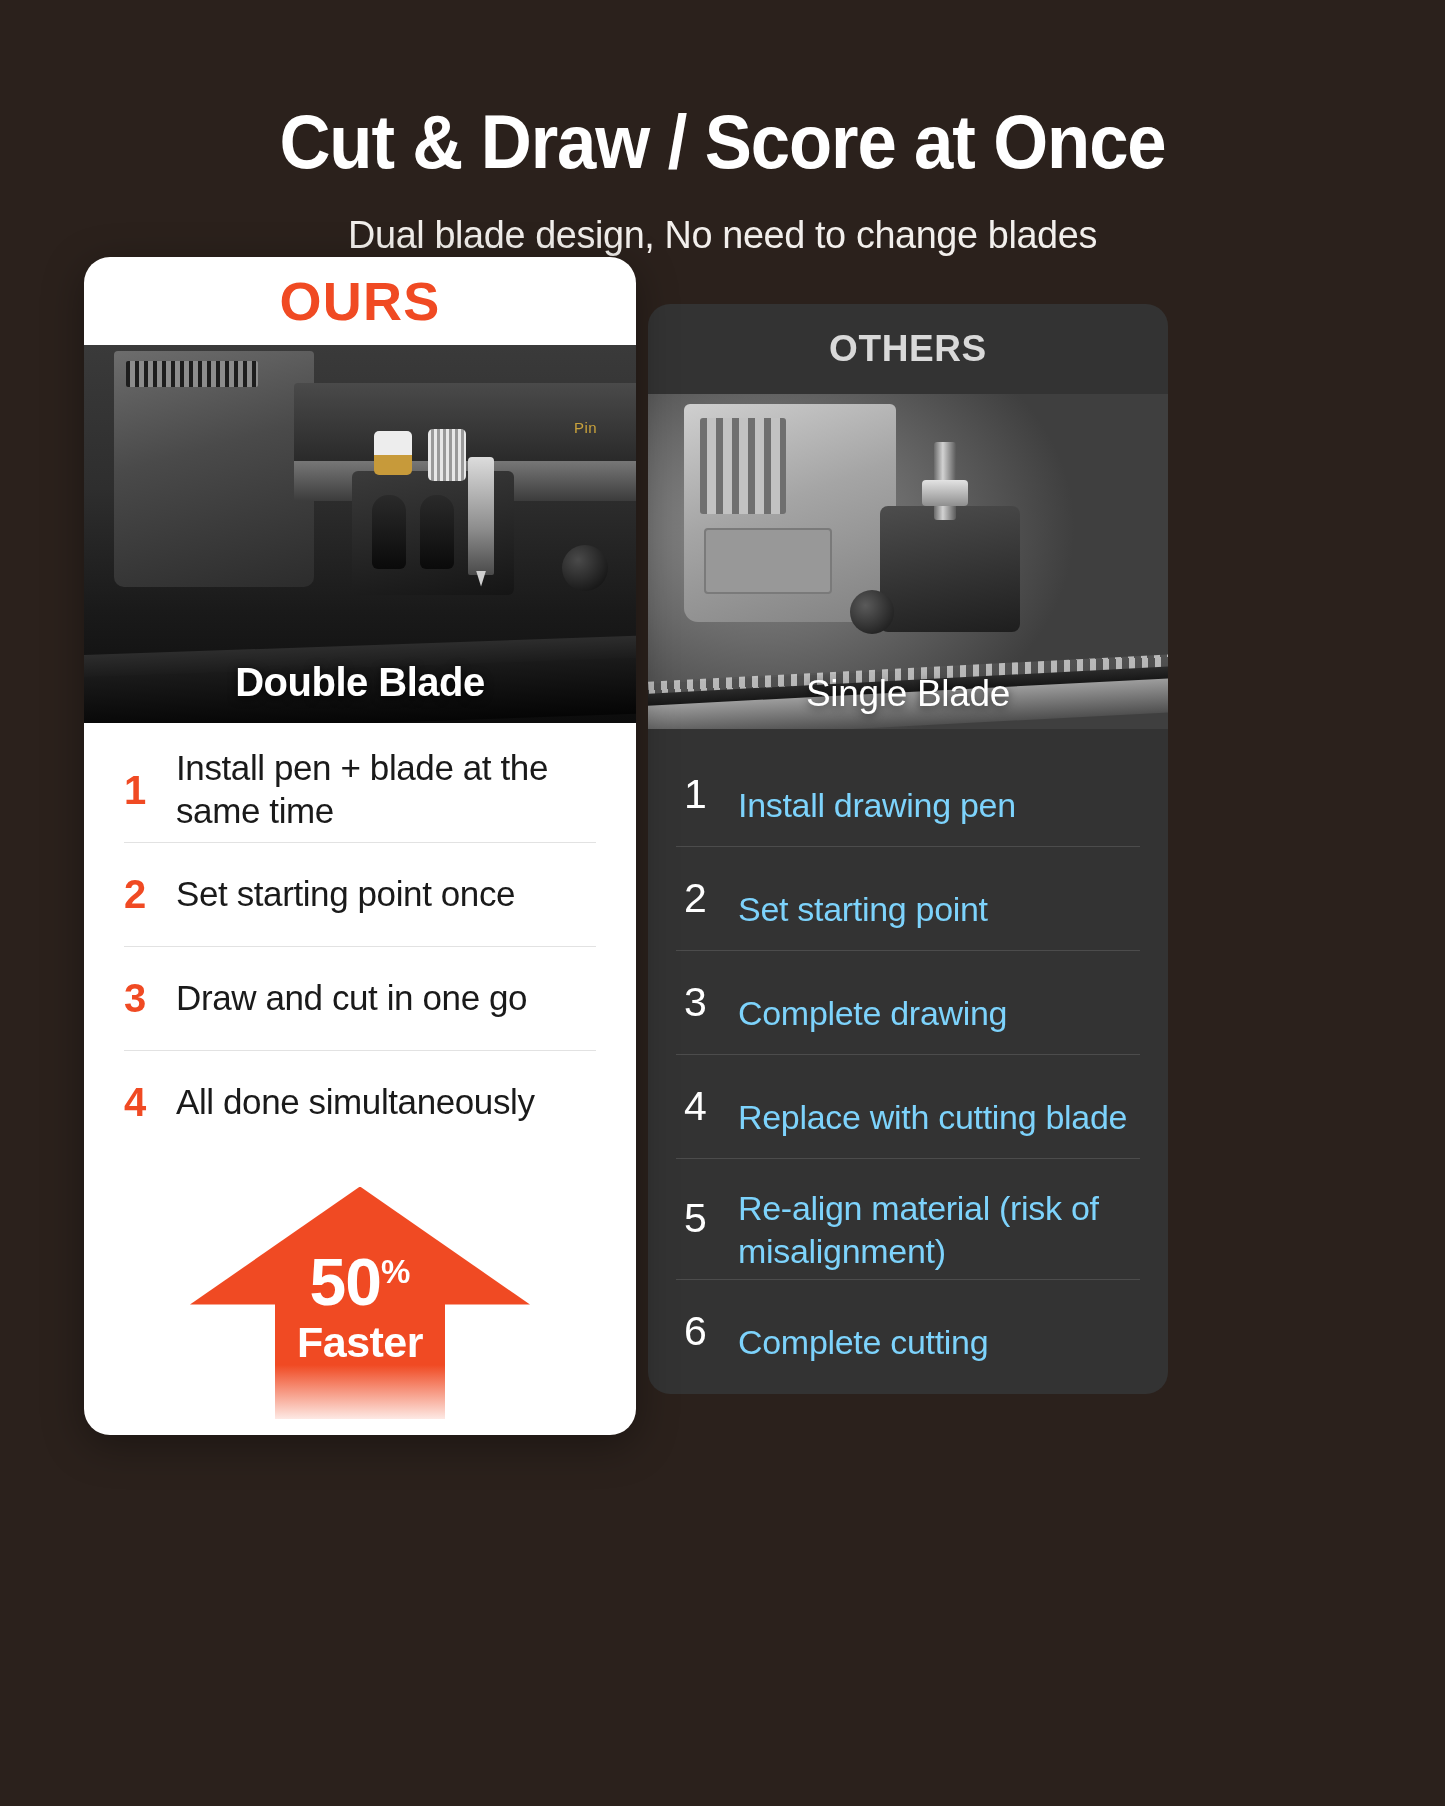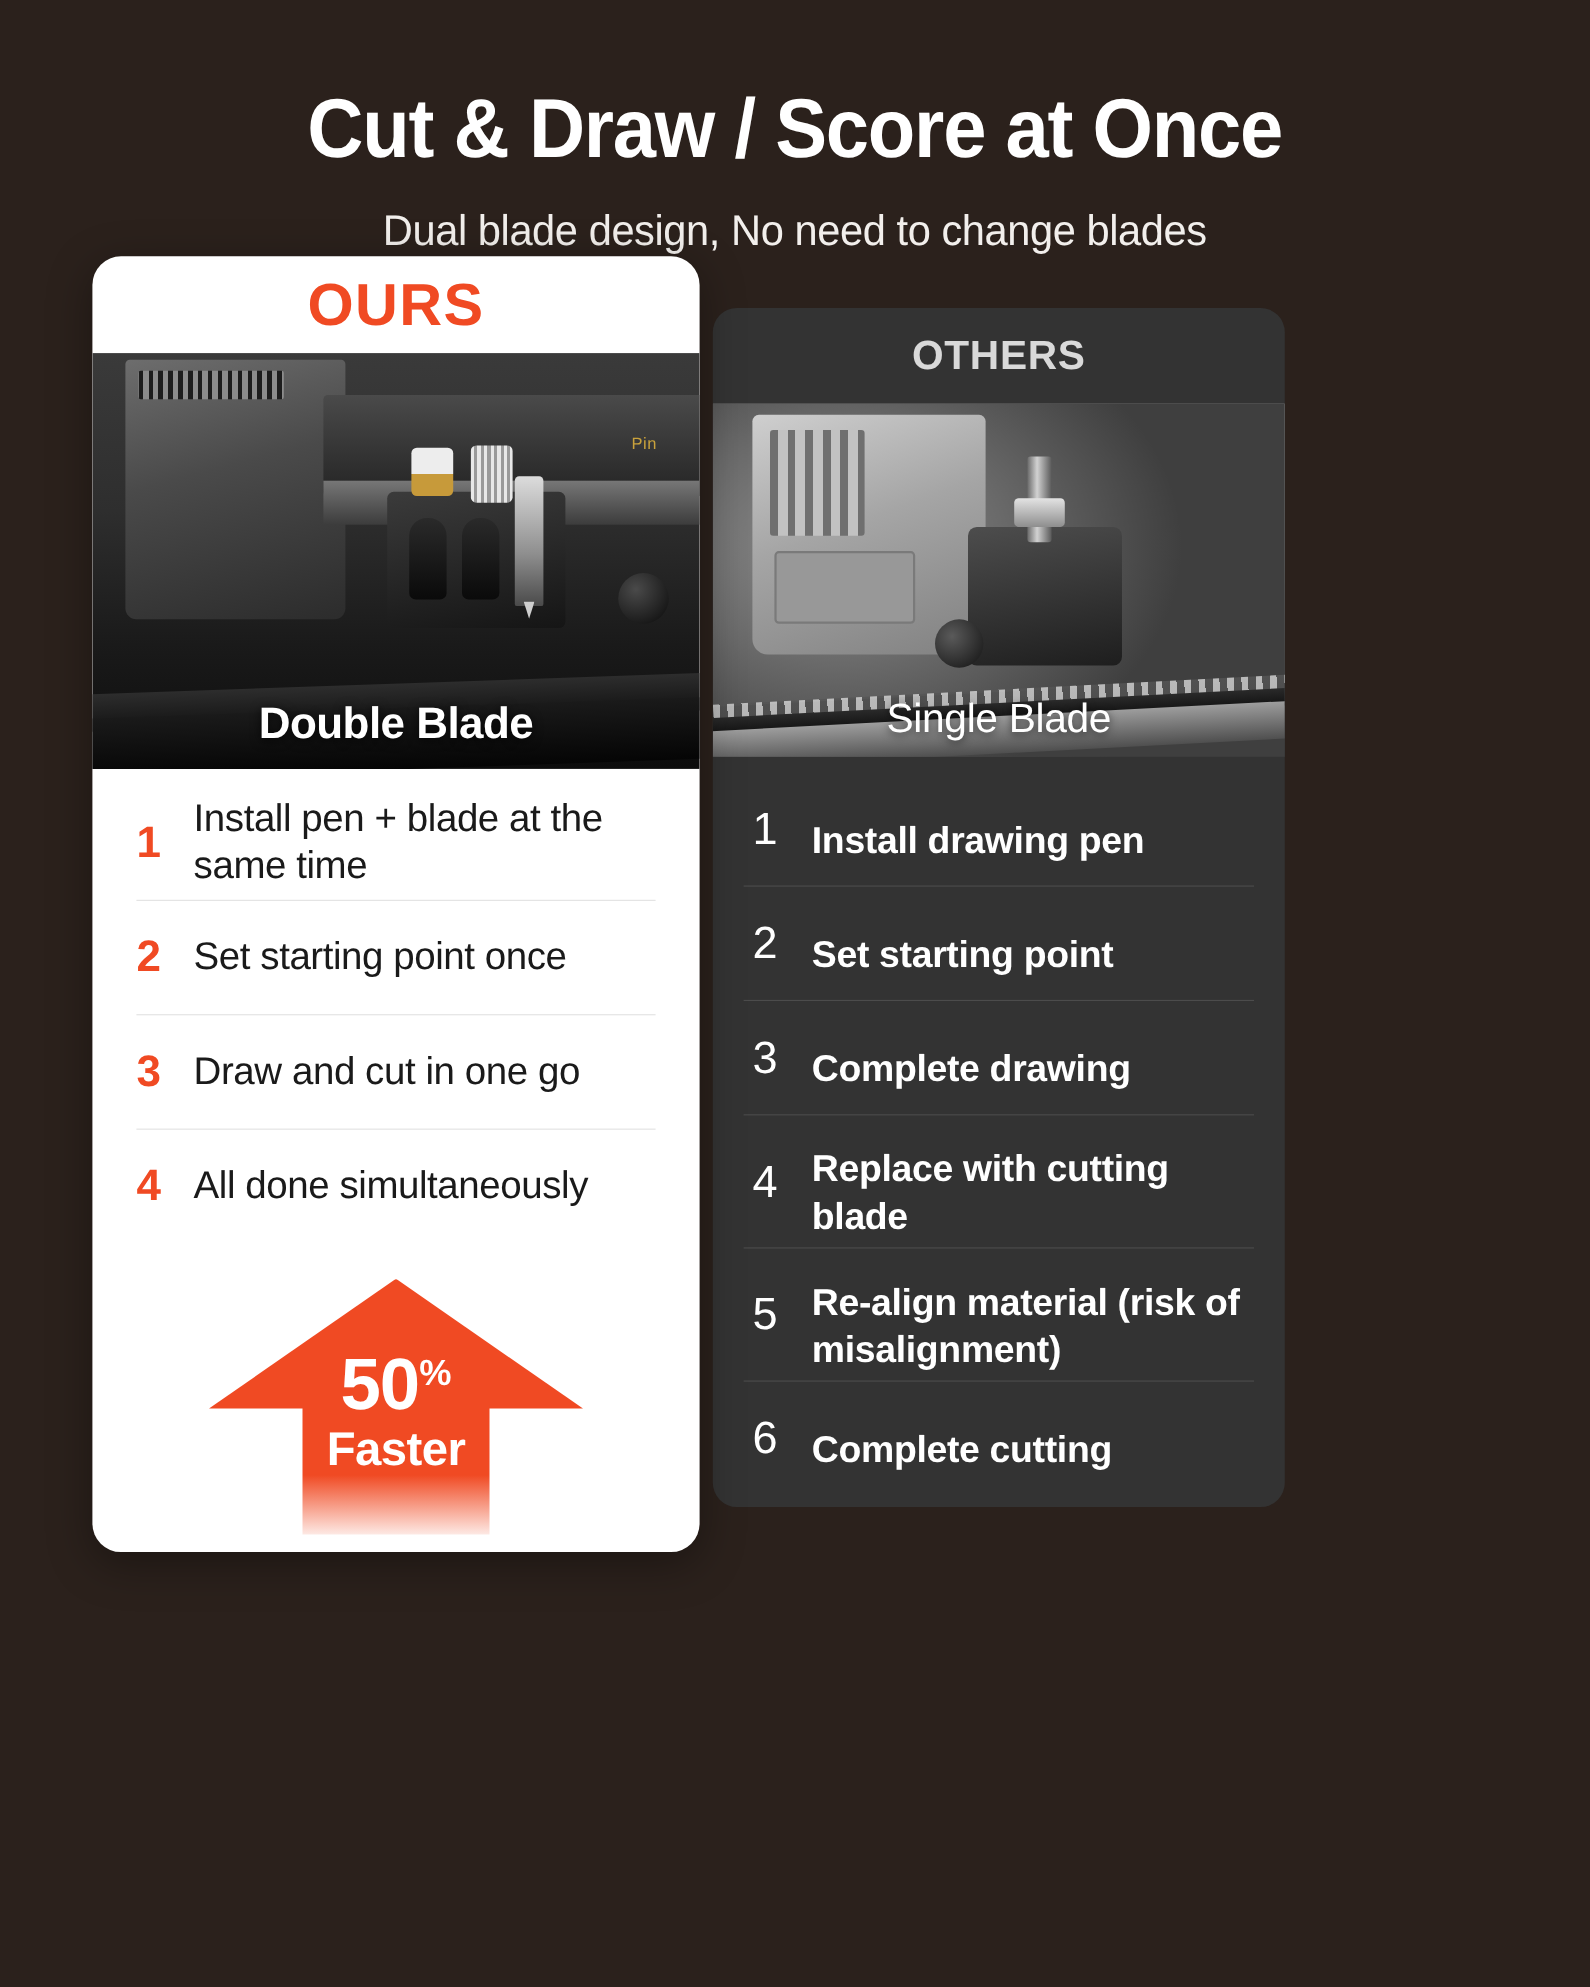--- a/index.html
+++ b/index.html
@@ -11,21 +11,21 @@
     overflow: hidden;
   }
   .page {
     position: relative;
     width: 1445px;
     height: 1806px;
     background: #2b211c;
   }
 
   
-  .header { padding-top: 78px; text-align: center; }
+  .header { padding-top: 102px; text-align: center; }
   .title {
     color: #ffffff;
     font-size: 76px;
     font-weight: 700;
     letter-spacing: -1.2px;
     line-height: 1.06;
     transform: scaleX(0.93);
   }
   .subtitle {
     color: #f2efec;
@@ -148,23 +148,23 @@
   .o-row:last-child { border-bottom: none; }
   .o-num {
     width: 62px; flex: 0 0 62px;
     color: #ffffff;
     font-size: 41px;
     font-weight: 400;
     text-align: left;
     padding-left: 8px;
   }
   .o-txt {
-    color: #ffffff;
+    color: #7dd3fc;
     font-size: 34px;
-    font-weight: 700;
+    font-weight: 400;
     line-height: 1.26;
     letter-spacing: -0.3px;
     margin-top: 22px;
   }
 
   
   .card-ours {
     position: absolute;
     left: 84px; top: 0px;
     width: 552px; height: 1178px;

